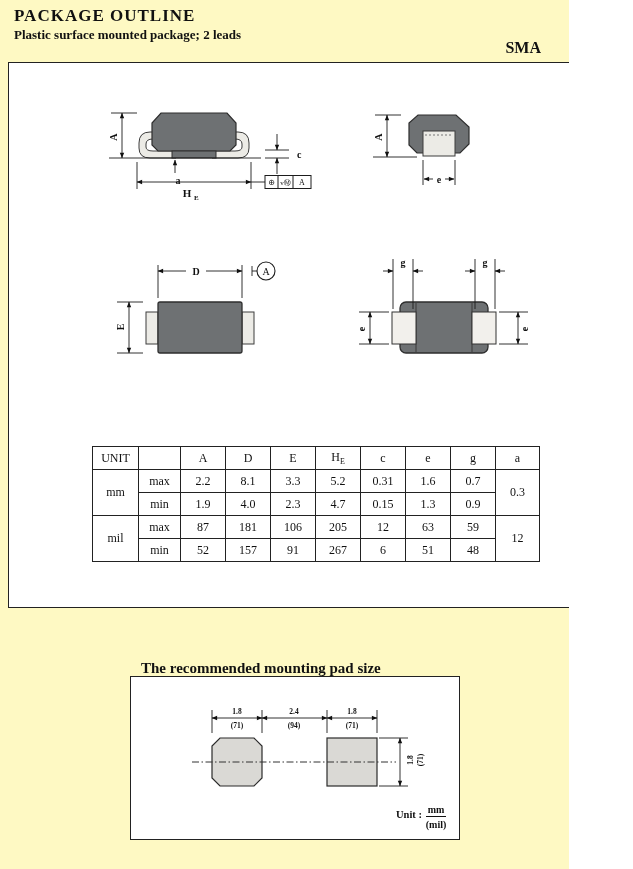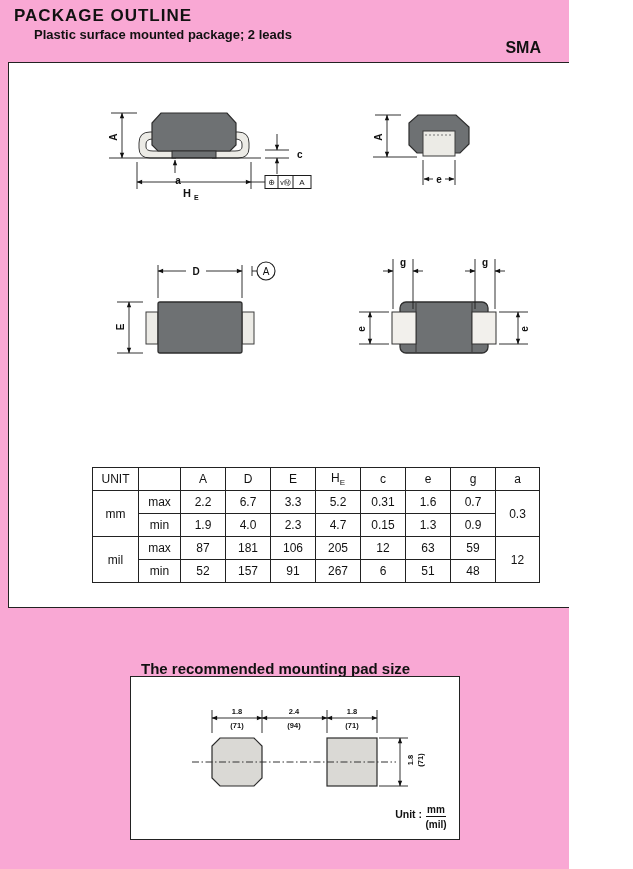--- a/index.html
+++ b/index.html
@@ -1,23 +1,23 @@
 <!DOCTYPE html>
 <html><head>
 <meta charset="utf-8">
 <style>
   html,body{margin:0;padding:0;background:#fff;}
-  #page{position:relative;width:569px;height:869px;background:#f9a8d4;
-        font-family:Liberation Sans, sans-serif;color:#111;overflow:hidden;}
+  #page{position:relative;width:569px;height:869px;background:#fef9c3;
+        font-family:Liberation Serif, serif;color:#111;overflow:hidden;}
   .hdr-title{position:absolute;left:14px;top:6px;font-size:17px;font-weight:bold;letter-spacing:1px;}
-  .hdr-sub{position:absolute;left:14px;top:27px;font-size:13px;font-weight:bold;margin-left:20px;}
+  .hdr-sub{position:absolute;left:14px;top:27px;font-size:13px;font-weight:bold;}
   .hdr-pkg{position:absolute;right:28px;top:39px;font-size:16px;font-weight:bold;}
   .bigbox{position:absolute;left:8px;top:62px;width:615px;height:544px;border:1px solid #222;background:#fff;}
   .outline-svg{position:absolute;left:0;top:0;}
-  .dimtable{position:absolute;left:83px;top:404px;border-collapse:collapse;table-layout:fixed;border-radius:21px;}
+  .dimtable{position:absolute;left:83px;top:383px;border-collapse:collapse;table-layout:fixed;border-radius:21px;}
   .dimtable td,.dimtable th{border:1px solid #222;font-size:12px;font-weight:normal;
         text-align:center;height:22px;padding:0;white-space:nowrap;}
   .dimtable sub{font-size:8px;}
   .mp-title{position:absolute;left:141px;top:660px;font-size:15px;font-weight:bold;}
   .mpbox{position:absolute;left:130px;top:676px;width:328px;height:162px;border:1.5px solid #222;background:#fff;text-align:right;}
   svg text{fill:#111;}
 </style>
 </head>
 <body>
 
@@ -163,21 +163,21 @@
         <td><span>H</span><sub>E</sub></td>
         <td>c</td>
         <td>e</td>
         <td>g</td>
         <td>a</td>
       </tr>
       <tr>
         <td rowspan="2">mm</td>
         <td>max</td>
         <td>2.2</td>
-        <td>6.7</td>
+        <td>8.1</td>
         <td>3.3</td>
         <td>5.2</td>
         <td>0.31</td>
         <td>1.6</td>
         <td>0.7</td>
         <td rowspan="2">0.3</td>
       </tr>
       <tr>
         <td>min</td>
         <td>1.9</td>

